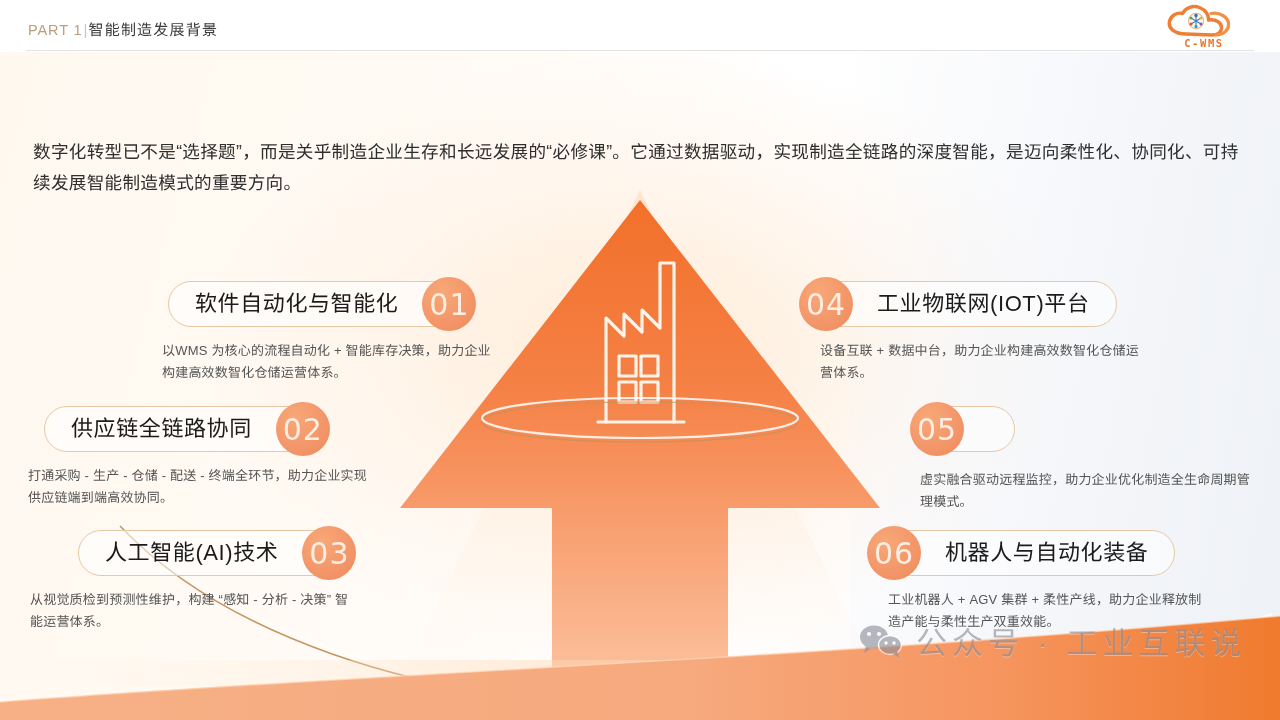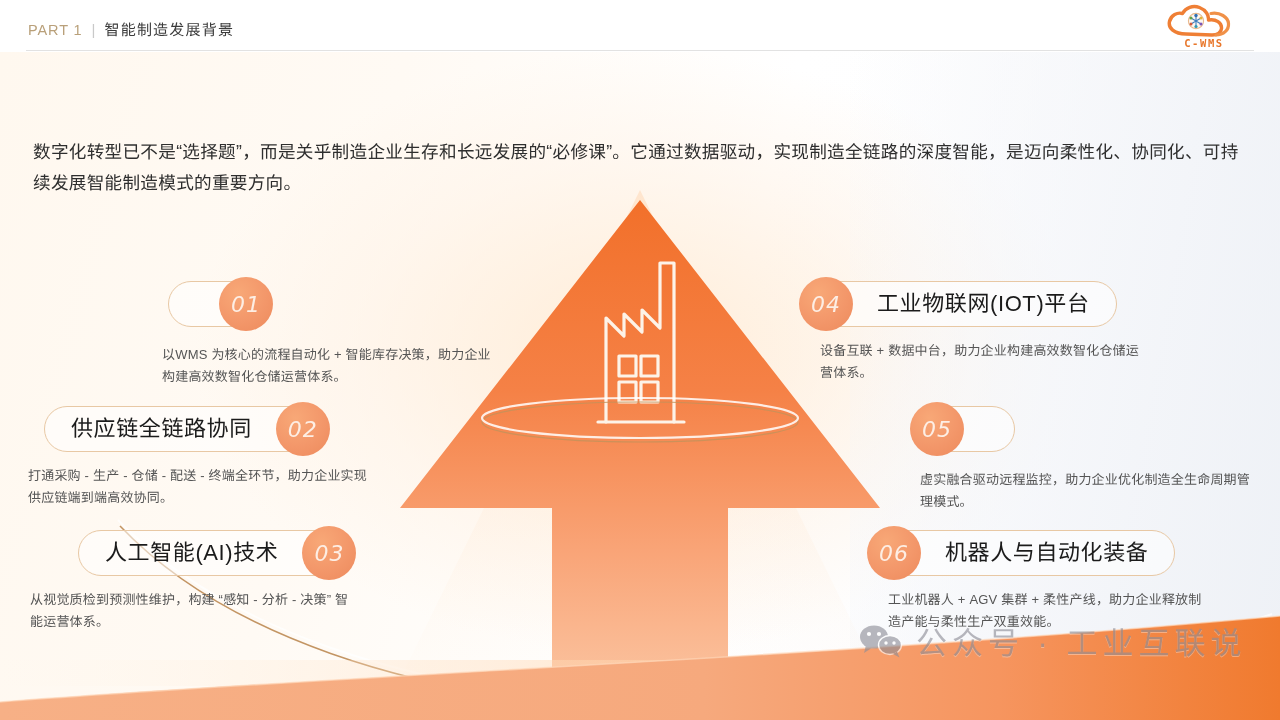--- a/index.html
+++ b/index.html
@@ -21,21 +21,21 @@
     pointer-events:none;
   }
   .bg-wash-right{
     position:absolute;right:0;top:52px;width:430px;height:668px;
     background:linear-gradient(100deg,rgba(255,255,255,0) 0%,rgba(243,245,249,.9) 60%,rgba(238,241,246,1) 100%);
     pointer-events:none;
   }
 
   
   .header{position:absolute;left:0;top:0;width:1280px;height:52px;}
-  .hdr-inner{position:absolute;left:28px;top:18px;display:flex;align-items:baseline;gap:9px;}
+  .hdr-inner{position:absolute;left:28px;top:18px;display:flex;align-items:baseline;gap:1px;}
   .hdr-part{font-size:14.5px;letter-spacing:.9px;color:#b9a07a;font-weight:400;}
   .hdr-div{color:#c9c9c9;font-size:15px;font-weight:300;}
   .hdr-title{font-size:15px;color:#3b3b3b;letter-spacing:1.2px;}
   .hdr-rule{position:absolute;left:26px;top:50px;width:1228px;height:1px;background:#e2e2e2;}
 
   
   .logo{position:absolute;right:28px;top:4px;width:96px;height:44px;}
   .logo svg{display:block;}
   .logo-text{
     position:absolute;left:0;right:0;bottom:-1px;text-align:center;
@@ -62,23 +62,22 @@
     box-sizing:border-box;
   }
   .pill-label{
     font-size:22px;color:#1b1b1b;letter-spacing:.6px;white-space:nowrap;line-height:1;
   }
   .badge{
     position:absolute;top:50%;transform:translateY(-50%);
     width:54px;height:54px;border-radius:50%;
     background:radial-gradient(circle at 36% 30%,#f8a877 0%,#f3976a 55%,#ed8a5c 100%);
     display:flex;align-items:center;justify-content:center;
-    color:#fdeee4;font-size:22px;letter-spacing:1px;font-weight:400;
+    color:#fdeee4;font-size:30px;letter-spacing:1px;font-weight:400;
     font-family:"DejaVu Sans","Liberation Sans",sans-serif;
-    font-style:italic;
   }
   .desc{
     margin-top:13px;font-size:13px;line-height:22px;color:#555;letter-spacing:.2px;
   }
 
   
   .item.left .pill{padding:0 66px 0 26px;}
   .item.left .badge{right:-12px;}
   
   .item.right .pill{padding:0 26px 0 66px;}
@@ -211,20 +210,21 @@
 
       <g>
         <path d="M0 512 C 330 486 820 468 1280 426 L1280 530 L0 530 Z" fill="url(#bandG)"></path>
         <path d="M0 512 C 330 486 820 468 1280 426" fill="none" stroke="#ffd9bb" stroke-width="1.6" opacity=".65"></path>
       </g>
     </svg>
   </div>
 
   <div class="item left" id="item-01">
     <div class="pill">
+      <span class="pill-label">软件自动化与智能化</span>
       <span class="badge">01</span>
     </div>
     <div class="desc">以WMS 为核心的流程自动化 + 智能库存决策，助力企业构建高效数智化仓储运营体系。</div>
   </div>
 
   <div class="item left" id="item-02">
     <div class="pill">
       <span class="pill-label">供应链全链路协同</span>
       <span class="badge">02</span>
     </div>

